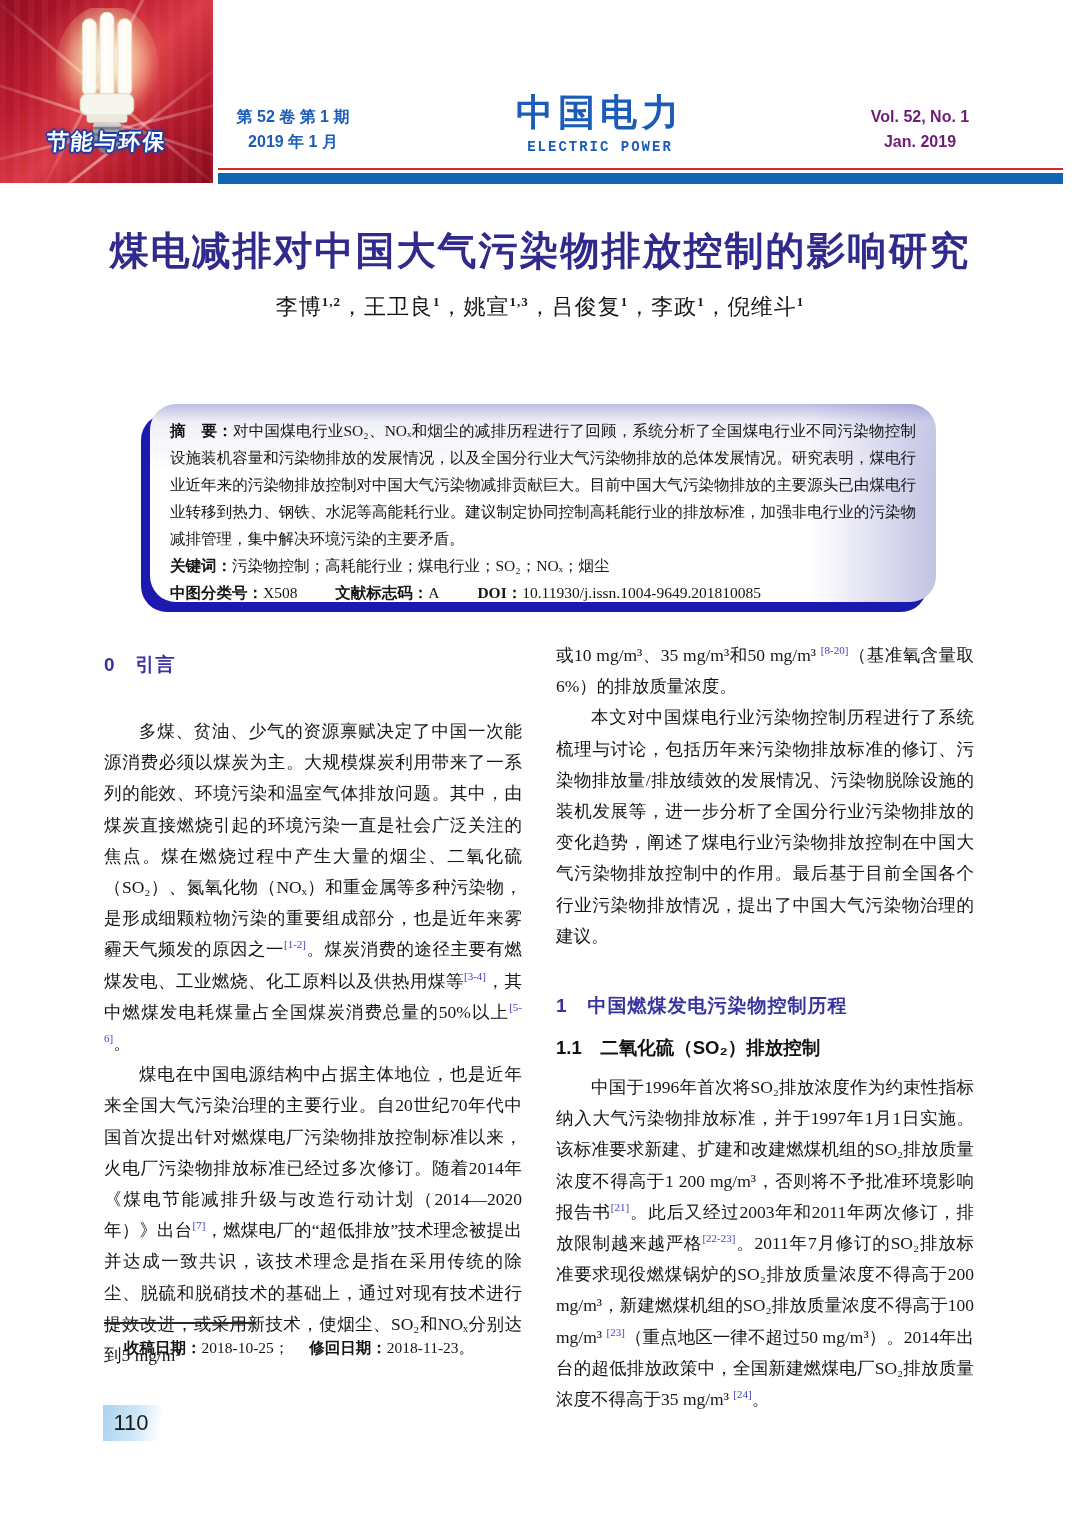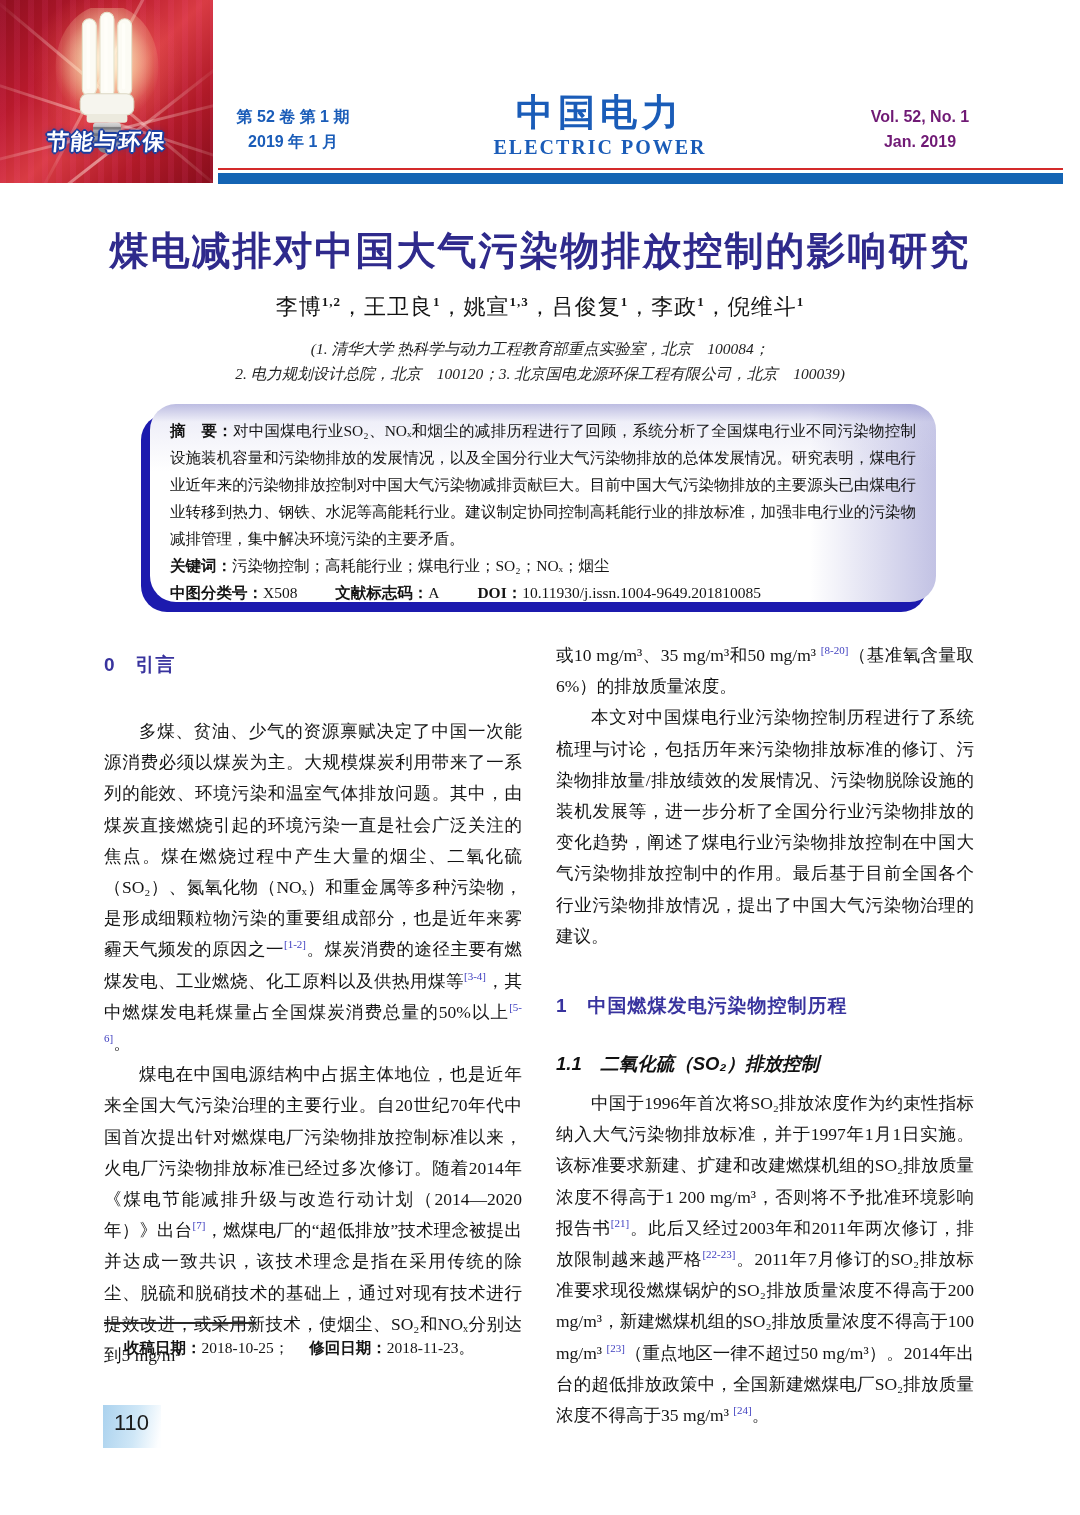--- a/index.html
+++ b/index.html
@@ -31,22 +31,22 @@
   }
   .bulb{ position:absolute; left:50%; top:8px; transform:translateX(-50%); }
 
   
   .hdr-issue-cn{ position:absolute; left:228px; top:104px; width:130px; text-align:center;
     color:#1a5cb8; font-family:"Liberation Sans","DejaVu Sans",sans-serif;
     font-weight:bold; font-size:16px; line-height:25px; }
   .hdr-journal{ position:absolute; left:450px; top:92px; width:300px; text-align:center; color:#1a5cb8; }
   .hdr-journal .cn{ font-family:"Liberation Sans","DejaVu Sans",sans-serif;
     font-size:37px; font-weight:bold; letter-spacing:5px; line-height:42px; }
-  .hdr-journal .en{ font-family:Liberation Serif, serif;
-    font-size:20px; font-weight:bold; letter-spacing:2px; line-height:26px; }
+  .hdr-journal .en{ font-family:Liberation Mono, monospace;
+    font-size:14px; font-weight:bold; letter-spacing:2px; line-height:26px; }
   .hdr-issue-en{ position:absolute; left:855px; top:104px; width:130px; text-align:center;
     color:#701a75; font-family:"Liberation Sans","DejaVu Sans",sans-serif;
     font-weight:bold; font-size:16px; line-height:25px; }
   .rule-red { position:absolute; left:218px; top:168px; width:845px; height:2px; background:#d42a2a; }
   .rule-blue{ position:absolute; left:218px; top:173px; width:845px; height:11px; background:#1464b4; }
 
   
   .art-title{ position:absolute; left:60px; top:224px; width:960px; text-align:center;
     font-family:"Liberation Sans","DejaVu Sans",sans-serif;
     font-weight:bold; font-size:39px; letter-spacing:2px; color:#2f2a8c; }
@@ -77,33 +77,33 @@
   .col-right{ left:556px; top:640px; }
   .sec-h{ font-family:"Liberation Sans","DejaVu Sans",sans-serif;
     font-weight:bold; font-size:19px; color:#38339e; letter-spacing:1px; }
   .subsec-h{ font-family:"Liberation Sans","DejaVu Sans",sans-serif;
     font-weight:bold; font-size:18.5px; color:#111111; }
   .col p.body{ font-size:17.5px; line-height:31.2px; text-align:justify; color:#141414; }
   .col p.indent{ text-indent:2em; }
   sup.cite{ color:#4040c0; font-size:11px; }
   sup{ font-size:11px; line-height:0; }
 
-  .mt34{ margin-top:38px; } .mt40{ margin-top:41px; } .mt14{ margin-top:32px;font-style:italic; } .mt10{ margin-top:12px; }
+  .mt34{ margin-top:38px; } .mt40{ margin-top:41px; } .mt14{ margin-top:16px; } .mt10{ margin-top:12px; }
 
   
   .footnote{ position:absolute; left:104px; top:1322px; width:420px; }
   .foot-rule{ width:152px; height:0; border-top:2px solid #2a2a2a; margin-bottom:8px; }
   .footnote p{ font-size:15.5px; line-height:31px; color:#141414; }
   .footnote b{ font-weight:bold;padding-left:20px; }
   .foot-italic{ font-style:italic; }
   .page-num{
-    position:absolute; left:103px; top:1405px; min-width:58px; padding:5px 12px 12px 10px;
+    position:absolute; left:103px; top:1405px; min-width:58px; padding:5px 12px 5px 10px;
     background:linear-gradient(100deg,#abd2ee 0%,#cfe7f7 55%,#fdfeff 95%);
     font-family:"Liberation Sans","DejaVu Sans",sans-serif;
-    font-size:22px; color:#1a1a1a; text-align:right; display:inline-block;
+    font-size:22px; color:#1a1a1a; text-align:center; display:inline-block;
   }
 </style>
 </head>
 <body>
 
 <div class="page">
 
   <div class="banner">
     <div class="ray" style="top:120px; transform:rotate(18deg);"></div>
     <div class="ray" style="top:130px; transform:rotate(-14deg);"></div>
@@ -151,24 +151,20 @@
   </div>
   <div class="hdr-issue-en">
     <div>Vol. 52, No. 1</div>
     <div>Jan. 2019</div>
   </div>
   <div class="rule-red"></div>
   <div class="rule-blue"></div>
 
   <h1 class="art-title">煤电减排对中国大气污染物排放控制的影响研究</h1>
   <div class="art-authors">李博<sup>1,2</sup>，王卫良<sup>1</sup>，姚宣<sup>1,3</sup>，吕俊复<sup>1</sup>，李政<sup>1</sup>，倪维斗<sup>1</sup></div>
-  <div class="art-affil">
-    <div>(1. 清华大学 热科学与动力工程教育部重点实验室，北京　100084；</div>
-    <div>2. 电力规划设计总院，北京　100120；3. 北京国电龙源环保工程有限公司，北京　100039)</div>
-  </div>
 
   <div class="abs-box">
     <p><b class="abs-label">摘　要：</b><span>对中国煤电行业SO₂、NOₓ和烟尘的减排历程进行了回顾，系统分析了全国煤电行业不同污染物控制设施装机容量和污染物排放的发展情况，以及全国分行业大气污染物排放的总体发展情况。研究表明，煤电行业近年来的污染物排放控制对中国大气污染物减排贡献巨大。目前中国大气污染物排放的主要源头已由煤电行业转移到热力、钢铁、水泥等高能耗行业。建议制定协同控制高耗能行业的排放标准，加强非电行业的污染物减排管理，集中解决环境污染的主要矛盾。</span></p>
     <p><b class="abs-label">关键词：</b><span>污染物控制；高耗能行业；煤电行业；SO₂；NOₓ；烟尘</span></p>
     <p class="abs-meta">
       <span class="gap"><b>中图分类号：</b><span>X508</span></span>
       <span class="gap"><b>文献标志码：</b><span>A</span></span>
       <span><b>DOI：</b><span>10.11930/j.issn.1004-9649.201810085</span></span>
     </p>
   </div>

